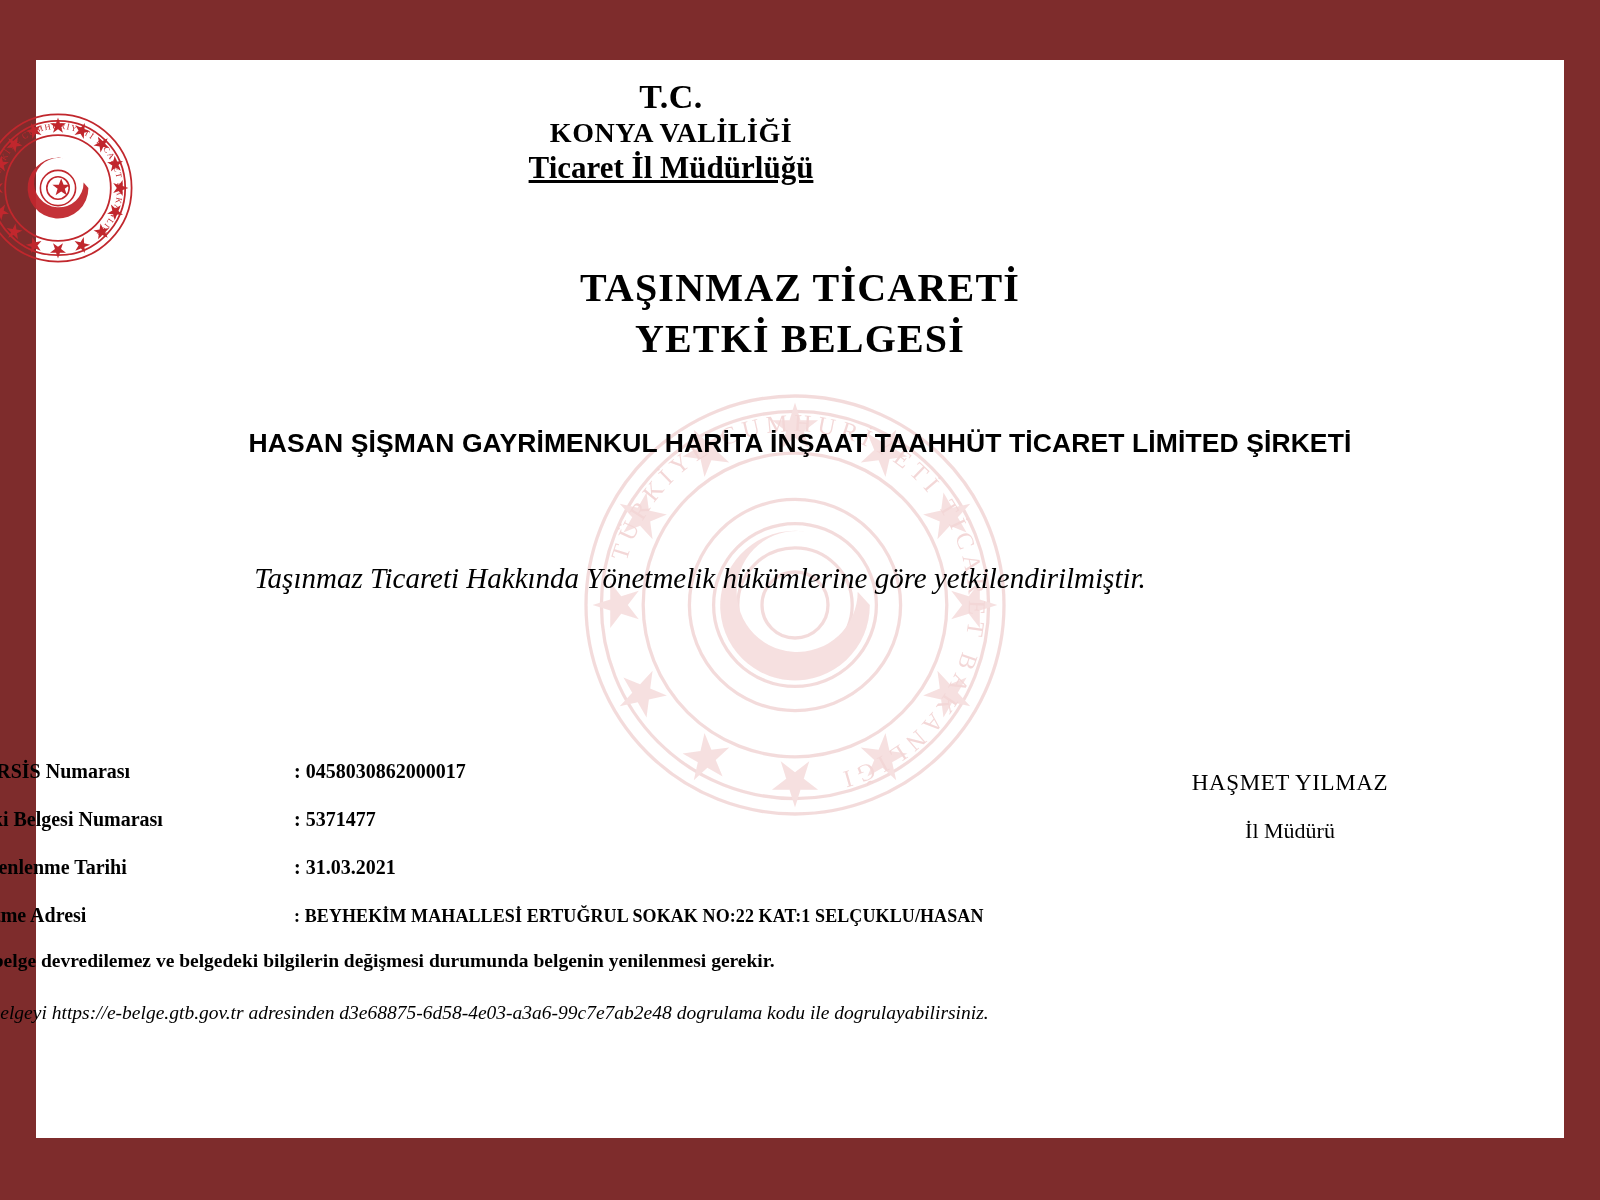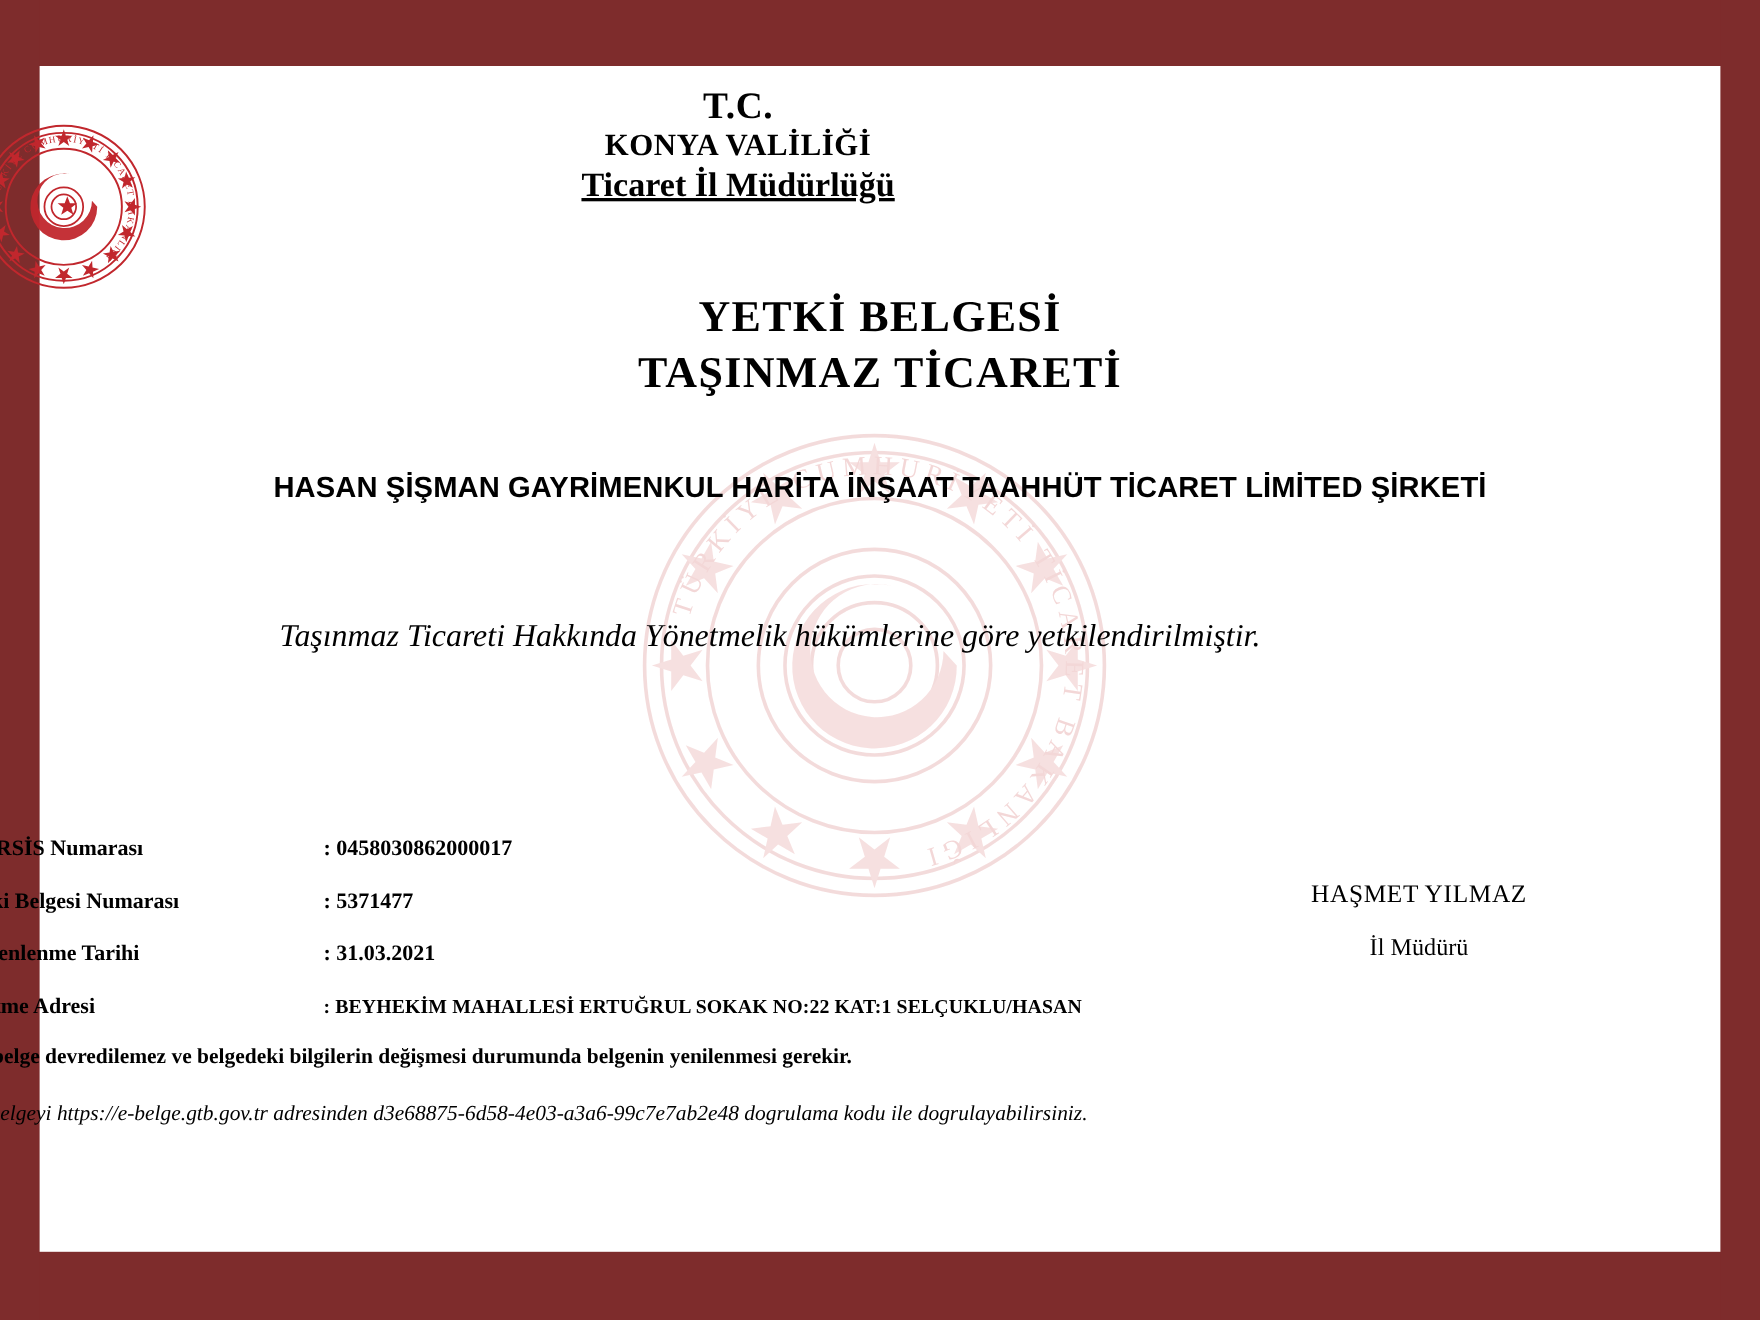--- a/index.html
+++ b/index.html
@@ -172,21 +172,20 @@
     font-size: 19.5px;
   }
 
   .signature {
     position: absolute;
     top: 770px;
     right: 110px;
     width: 400px;
     text-align: center;
     font-size: 23px;
-    margin-top: 30px;
   }
   .signature .name {
     letter-spacing: 0.6px;
     margin-bottom: 22px;
   }
   .signature .role {
     font-size: 22px;
   }
 </style>
 </head>
@@ -279,22 +278,22 @@
     </svg>
   </div>
 
   <div class="header">
     <div class="tc">T.C.</div>
     <div class="prov">KONYA VALİLİĞİ</div>
     <div class="dir">Ticaret İl Müdürlüğü</div>
   </div>
 
   <div class="doc-title">
+    <div>TAŞINMAZ TİCARETİ</div>
     <div>YETKİ BELGESİ</div>
-    <div>TAŞINMAZ TİCARETİ</div>
   </div>
 
   <div class="company">HASAN ŞİŞMAN GAYRİMENKUL HARİTA İNŞAAT TAAHHÜT TİCARET LİMİTED ŞİRKETİ</div>
 
   <div class="statement">Taşınmaz Ticareti Hakkında Yönetmelik hükümlerine göre yetkilendirilmiştir.</div>
 
   <div class="details">
     <div class="row">
       <div class="label">MERSİS Numarası</div>
       <div class="value">: 0458030862000017</div>

